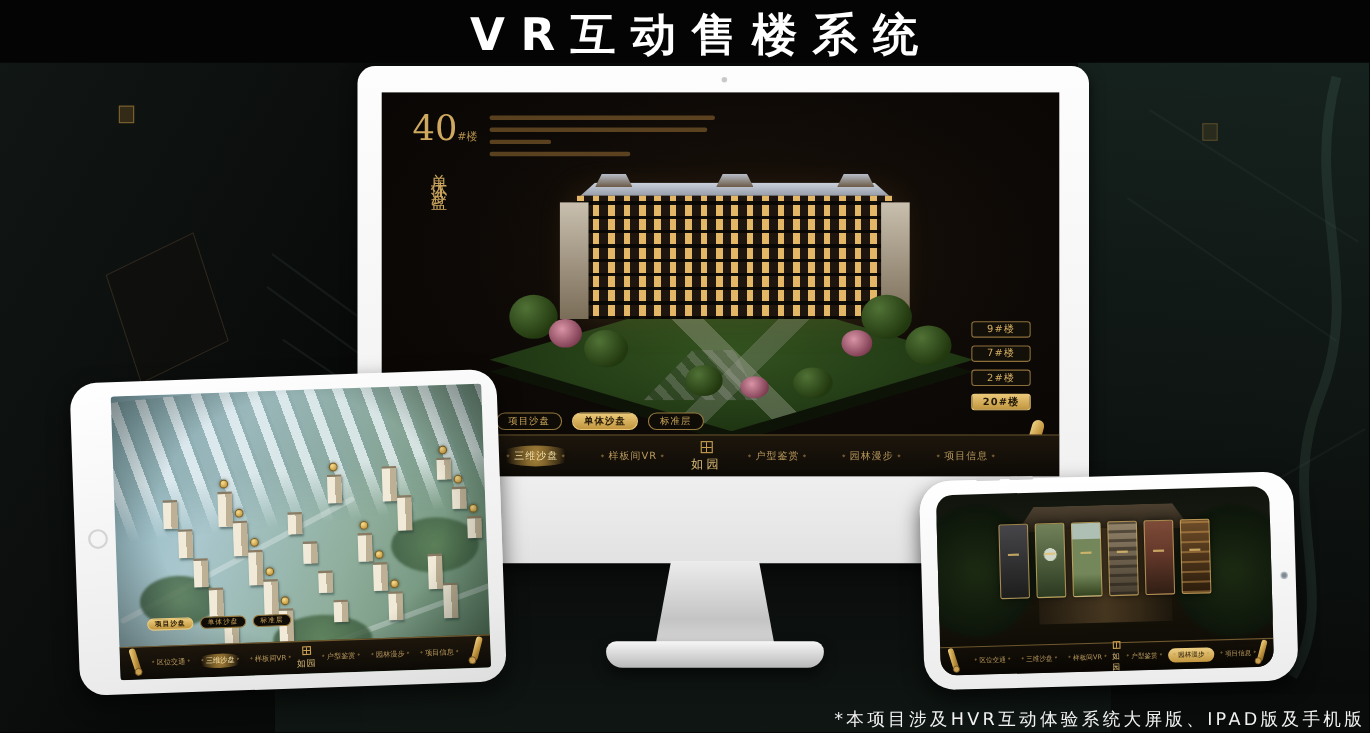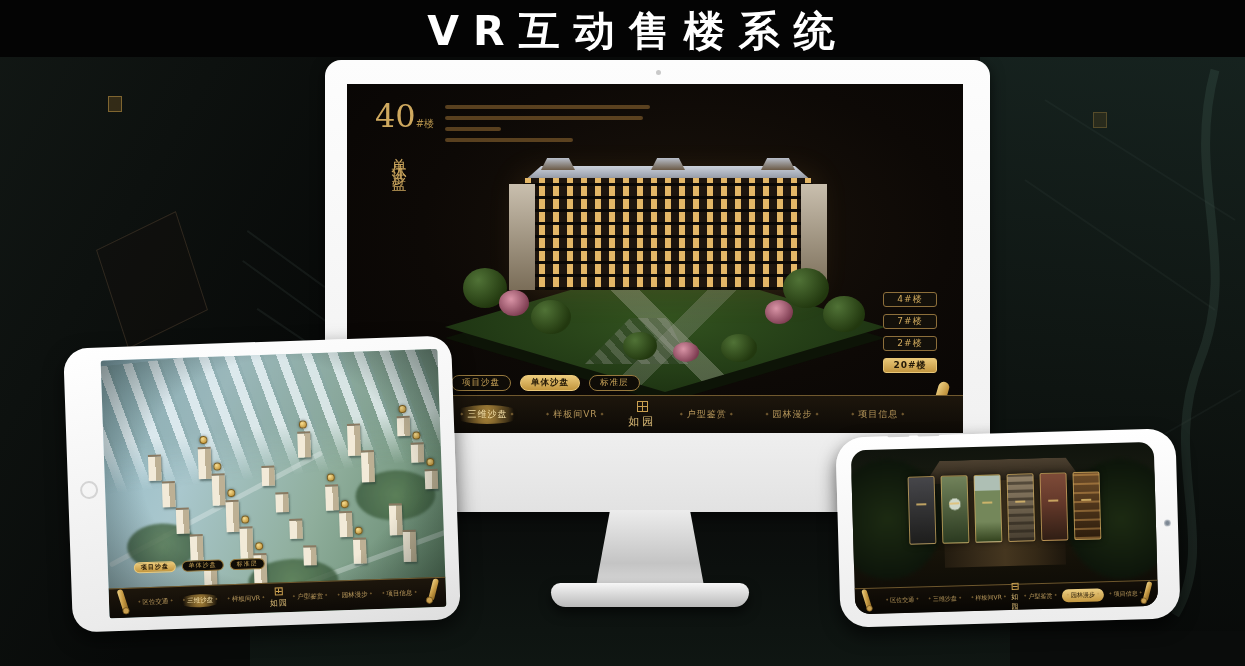--- a/index.html
+++ b/index.html
@@ -229,21 +229,21 @@
         <div class="tree g" style="left:96px;top:150px;width:40px;height:34px;"></div>
         <div class="tree g" style="left:348px;top:118px;width:46px;height:40px;"></div>
         <div class="tree p" style="left:330px;top:150px;width:28px;height:24px;"></div>
         <div class="tree g" style="left:388px;top:146px;width:42px;height:36px;"></div>
         <div class="tree g" style="left:188px;top:182px;width:34px;height:28px;"></div>
         <div class="tree p" style="left:238px;top:192px;width:26px;height:20px;"></div>
         <div class="tree g" style="left:286px;top:184px;width:36px;height:28px;"></div>
       </div>
 
       <div class="btn-col">
-        <div class="bbtn">4#楼</div>
+        <div class="bbtn">9#楼</div>
         <div class="bbtn">7#楼</div>
         <div class="bbtn">2#楼</div>
         <div class="bbtn sel">20#楼</div>
       </div>
 
       <div class="subtabs">
         <div class="pill">项目沙盘</div>
         <div class="pill sel">单体沙盘</div>
         <div class="pill">标准层</div>
       </div>
@@ -379,13 +379,14 @@
         <div class="nav-item sel">园林漫步</div>
         <div class="nav-item">项目信息</div>
         <svg class="scroll" style="right:3px;bottom:1px;" width="16" height="25" viewBox="0 0 34 52">
           <rect x="13" y="2" width="11" height="42" rx="5.5" fill="url(#goldg)" transform="rotate(16 18 23)"></rect>
           <circle cx="10" cy="43" r="6" fill="#caa050" stroke="#6a4e1a" stroke-width="1.5"></circle>
         </svg>
       </div>
     </div>
   </div>
 
+  <div class="footnote">*本项目涉及HVR互动体验系统大屏版、IPAD版及手机版</div>
 </div>
 
 </body></html>

